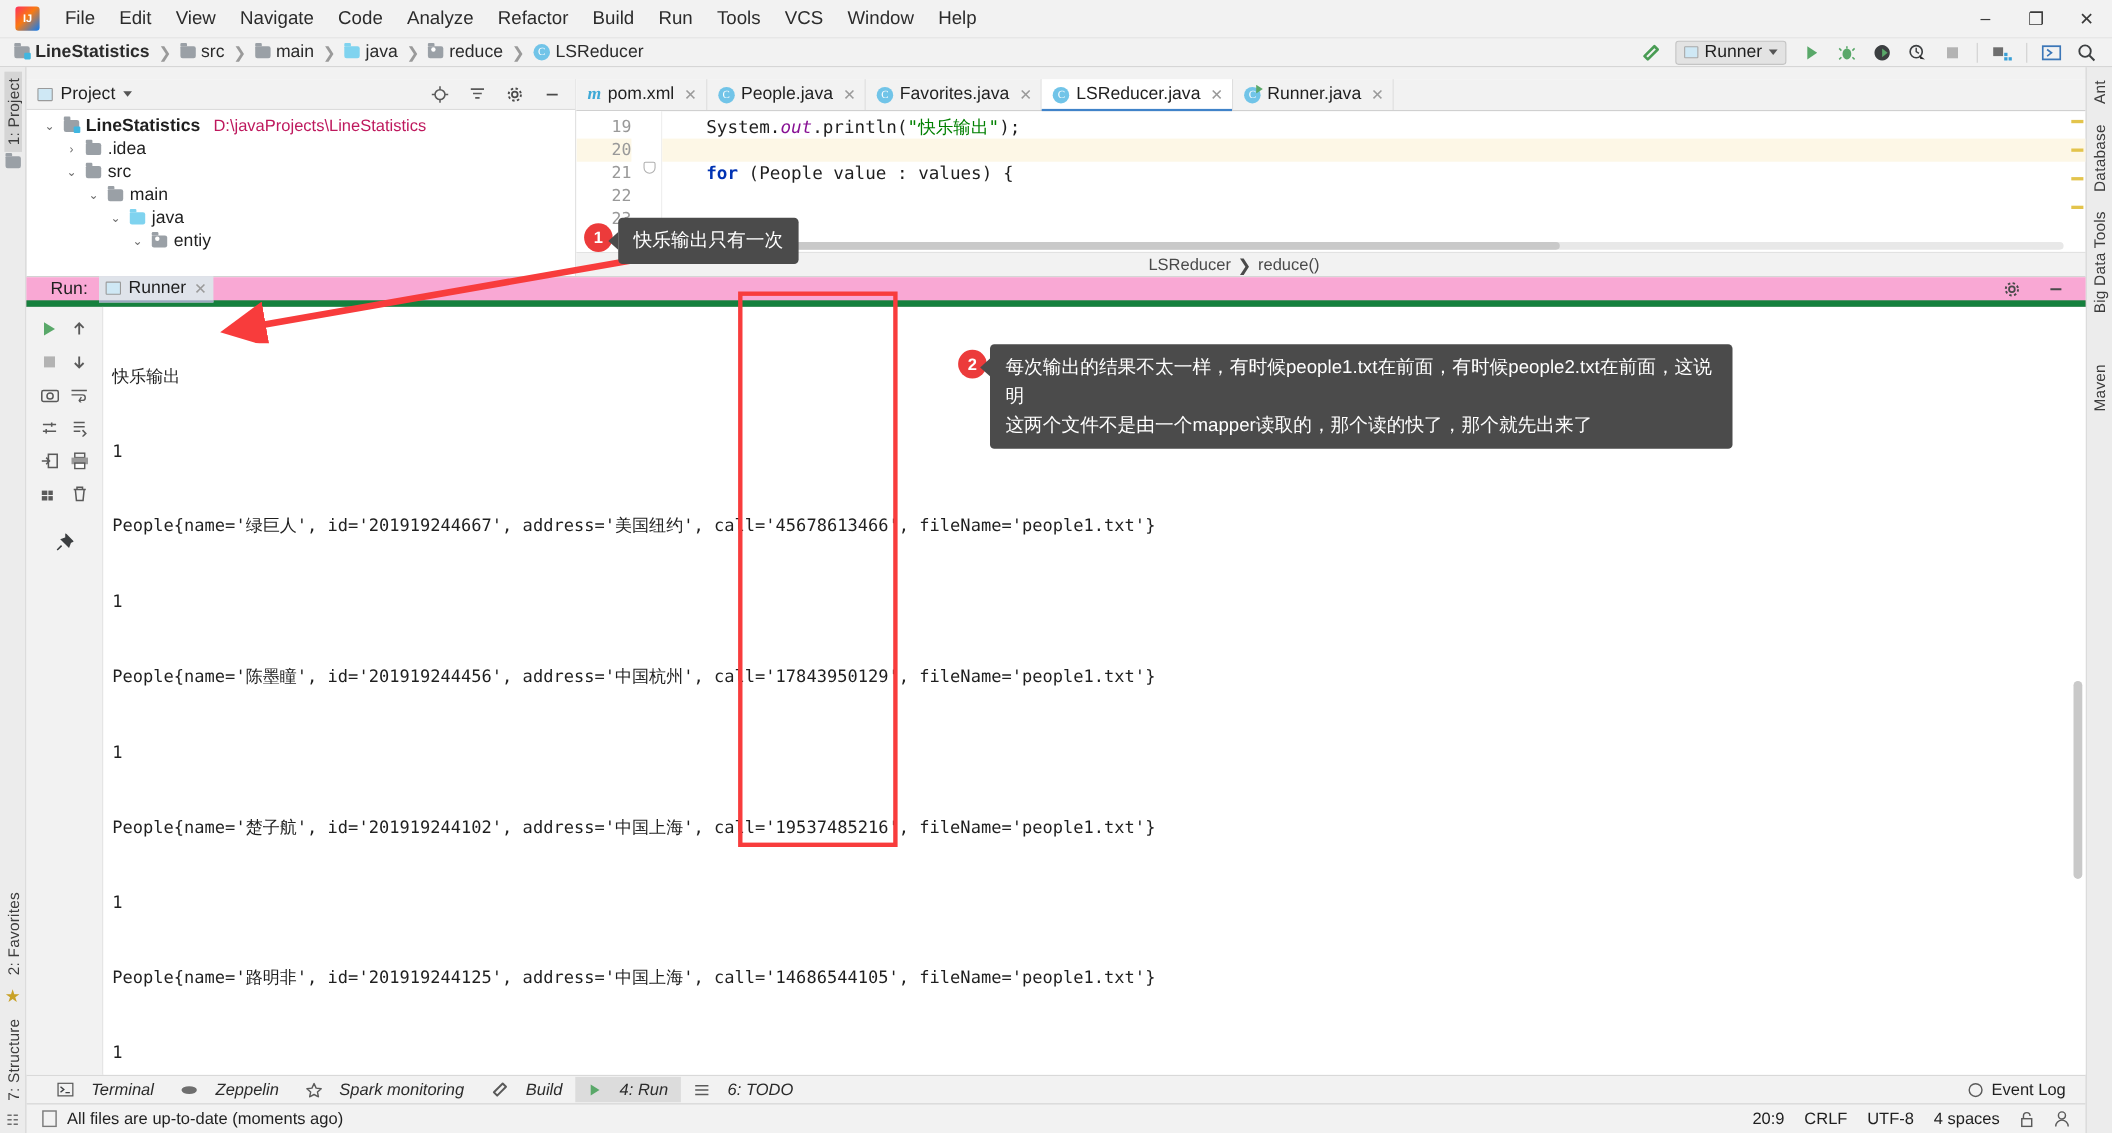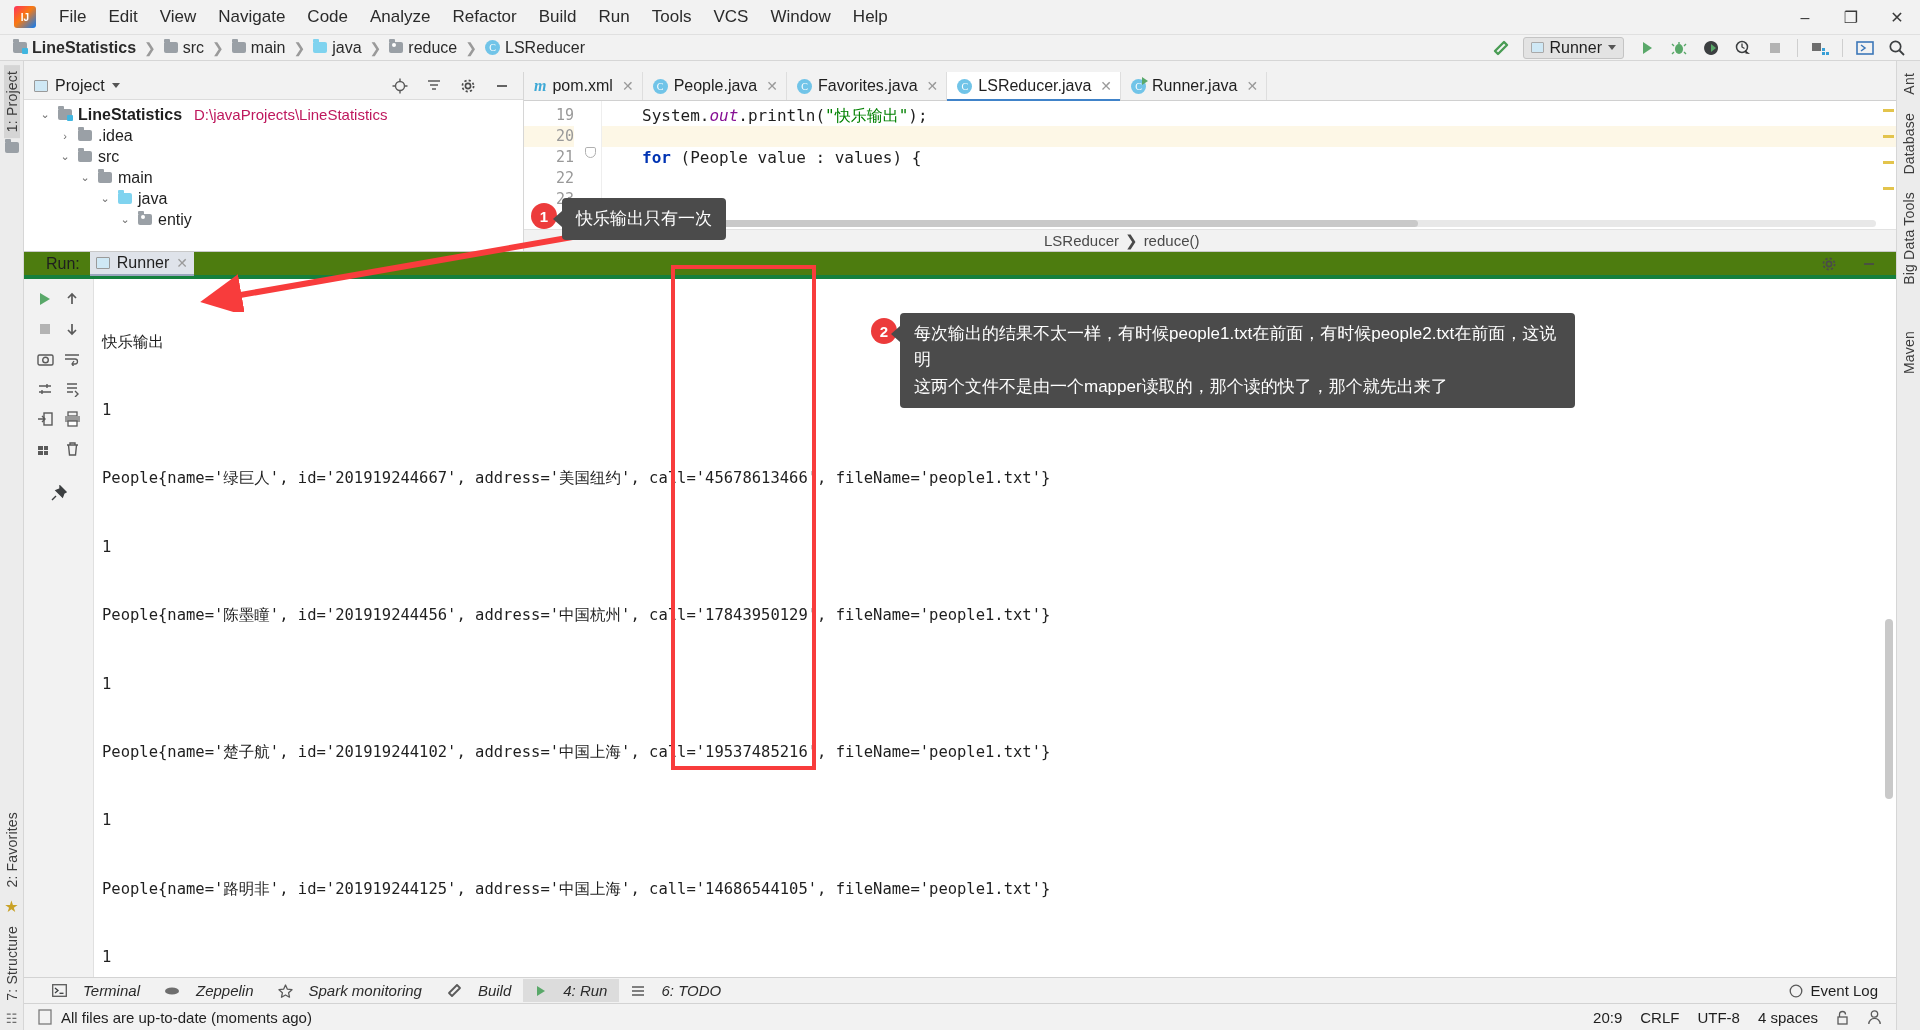--- a/index.html
+++ b/index.html
@@ -152,22 +152,22 @@
   .err-stripe b { position:absolute; right:0; width:11px; height:3px; background:#e3c44c; display:block; }
 
   .breadcrumb-bottom {
     height:22px; flex:0 0 22px; background:#f2f2f2; border-top:1px solid #e2e2e2;
     display:flex; align-items:center; padding-left:520px; font-size:15px; color:#4a4a4a; gap:6px;
   }
 
   
   .runwin { flex:1 1 auto; display:flex; flex-direction:column; min-height:0; background:#fff; }
   .run-head {
-    height:27px; flex:0 0 27px; background:#4d7c0f; display:flex; align-items:center;
-    padding-left:22px; gap:10px; font-size:16px; border-bottom:4px solid #15803d; position:relative;
+    height:27px; flex:0 0 27px; background:#f9a8d4; display:flex; align-items:center;
+    padding-left:22px; gap:10px; font-size:16px; border-bottom:6px solid #15803d; position:relative;
   }
   .run-tab { display:flex; align-items:center; gap:7px; padding:2px 6px; }
   .run-tab.sel { background:#dfe3ea; border-bottom:2px solid #9aa7bd; }
   .run-head-right { margin-left:auto; display:flex; align-items:center; gap:10px; padding-right:12px; color:#4a4a4a; }
 
   .run-body { flex:1; display:flex; min-height:0; position:relative; }
   .run-gutter {
     width:70px; flex:0 0 70px; background:#f2f2f2; border-right:1px solid #e0e0e0;
     display:flex; flex-direction:column; align-items:center; padding-top:7px; gap:4px;
   }

